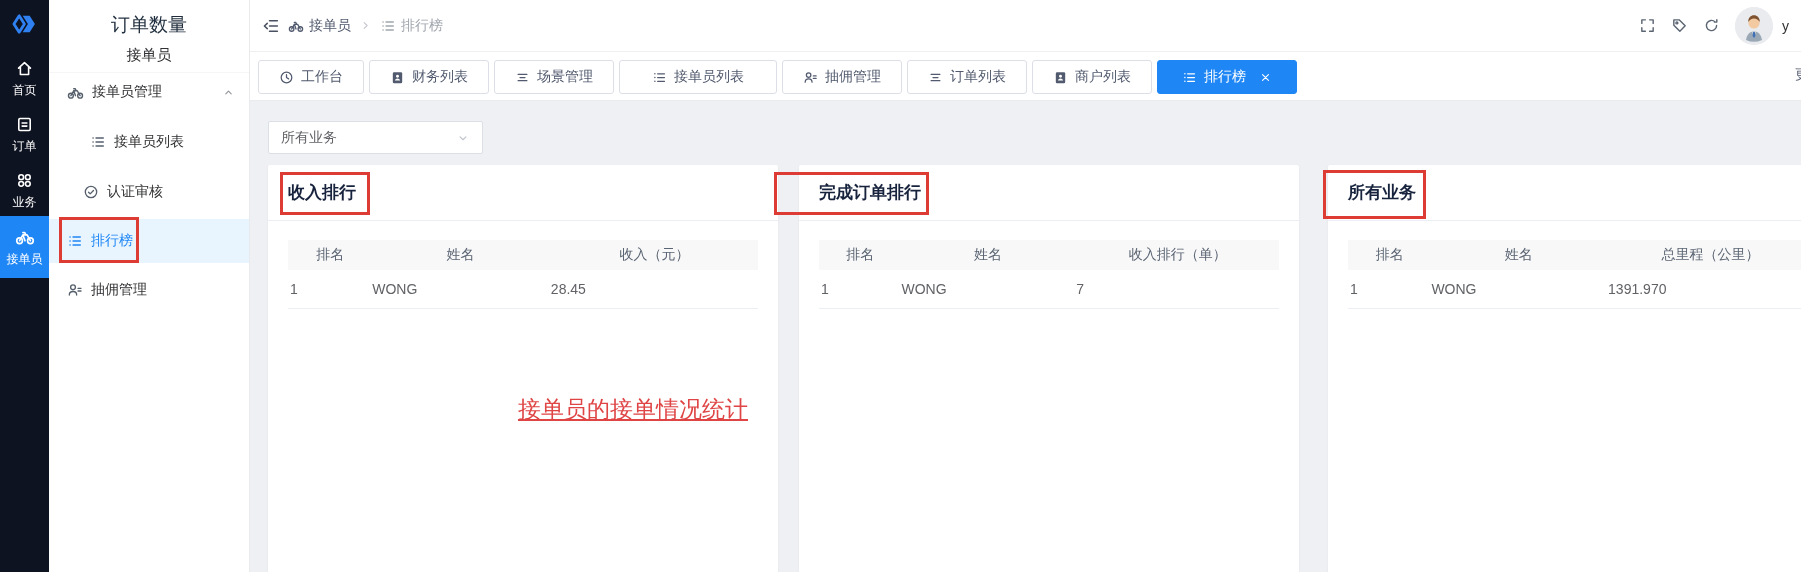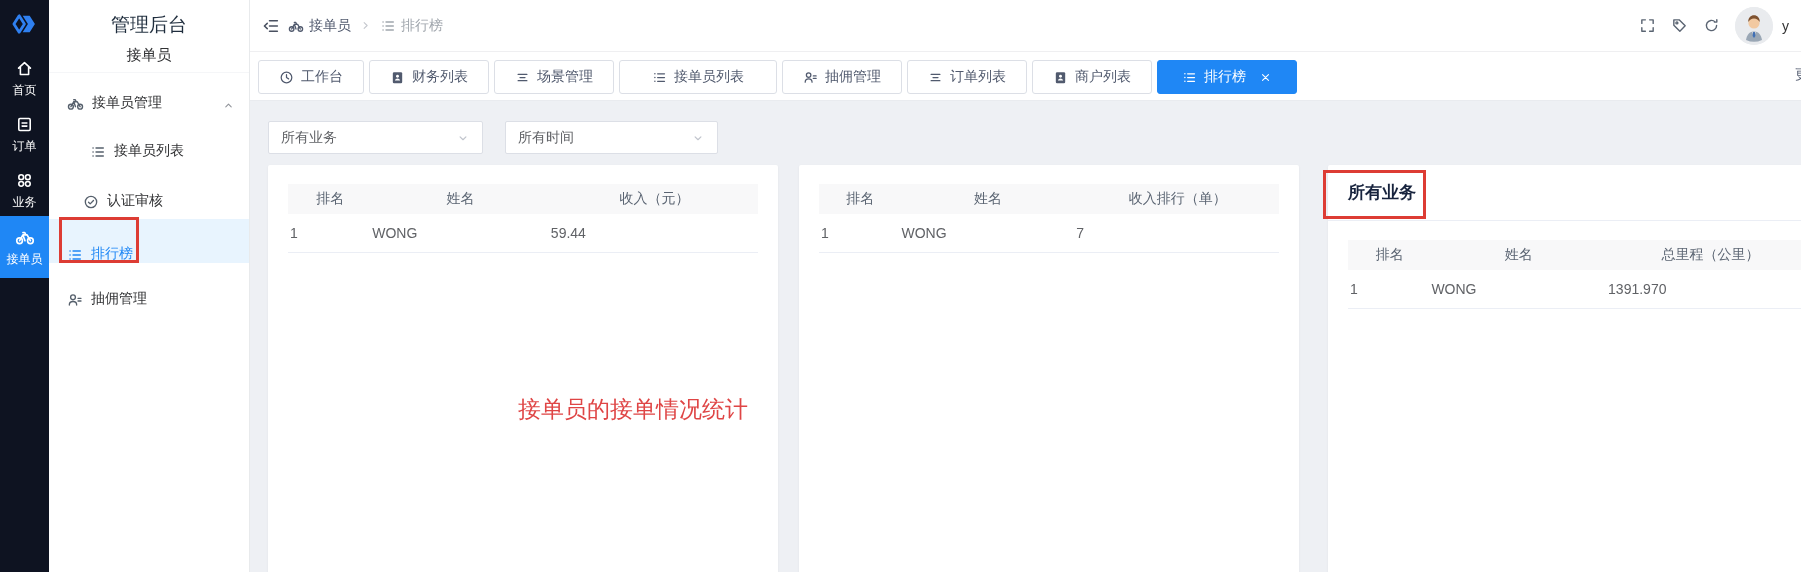--- a/index.html
+++ b/index.html
@@ -15,21 +15,21 @@
   .rail-item .lbl { font-size:12px; margin-top:4px; white-space:nowrap; }
   .ri-1 { top:56px; height:46px; }
   .ri-2 { top:112px; height:46px; }
   .ri-3 { top:168px; height:46px; }
   .ri-4 { top:216px; height:62px; background:#1f87f5; }
 
   
   .sidebar { position:absolute; left:49px; top:0; width:201px; height:572px; background:#ffffff; border-right:1px solid #e8eaec; z-index:4; }
   .sb-title { padding-top:14px; text-align:center; font-size:19px; color:#1f2d3d; line-height:22px; }
   .sb-sub { margin-top:10px; text-align:center; font-size:15px; color:#303133; line-height:18px; padding-bottom:8px; border-bottom:1px solid #f5f6f8; }
-  .mi { position:absolute; left:0; width:100%; display:flex; align-items:flex-end; gap:8px; font-size:14px; color:#303133; cursor:pointer; padding-left:18px; }
+  .mi { position:absolute; left:0; width:100%; display:flex; align-items:center; gap:8px; font-size:14px; color:#303133; cursor:pointer; padding-left:18px; }
   .mi .ic { color:#56606c; }
   .mi-parent { top:72px; height:40px; }
   .mi-parent .caret { margin-left:auto; margin-right:14px; color:#909399; }
   .mi-child { padding-left:41px; }
   .mi-list { top:124px; height:36px; }
   .mi-audit { top:174px; height:36px;padding-left:34px; }
   .mi-rank { top:219px; height:44px; background:#e8f4fe; color:#1f87f5; }
   .mi-rank .ic { color:#1f87f5; }
   .mi-commission { top:272px; height:36px; }
   .redbox-rank { position:absolute; left:10px; top:-2px; width:80px; height:46px; border:3px solid #dd3c34; pointer-events:none; }
@@ -69,21 +69,21 @@
   .p-head { height:56px; border-bottom:1px solid #ebeef5; display:flex; align-items:center; padding:0 20px; }
   .p-title { position:relative; font-size:17px; font-weight:bold; color:#17233d; line-height:20px; }
   .tbox { position:absolute; border:3px solid #dd3c34; pointer-events:none; }
   .tbox1 { left:-8px; right:-14px; top:-11px; bottom:-12px; }
   .tbox2 { left:-45px; right:-8px; top:-11px; bottom:-12px; }
   .tbox3 { left:-25px; right:-10px; top:-13px; bottom:-16px; }
   .p-body { padding:19px 20px 0 20px; }
   table.rank { width:100%; border-collapse:collapse; table-layout:fixed; }
   table.rank th { background:#f8f8f9; color:#5a6472; font-weight:normal; font-size:14px; text-align:center; height:30px; padding:0 0 0 2px; }
   table.rank td { color:#606266; font-size:14px; height:38px; padding:0 0 0 2px; border-bottom:1px solid #ebeef5; }
-  .annotation { position:absolute; left:268px; top:293px; font-size:23px; color:#df4545; z-index:6; white-space:nowrap; }
+  .annotation { position:absolute; left:268px; top:293px; font-size:23px; color:#df4545; z-index:6; white-space:nowrap;text-decoration:underline; }
 </style>
 </head>
 <body>
 
 <svg width="0" height="0" style="position:absolute">
   <defs>
     <symbol id="i-logo" viewBox="0 0 24 24">
       <path d="M7 5 L2.5 12 L7 19 L11.5 12 Z" fill="none" stroke="currentColor" stroke-width="2.4"></path>
       <path d="M10 5 l6 0 4.5 7 -4.5 7 -6 0 4.5-7 Z" fill="currentColor" stroke="none"></path>
     </symbol>
@@ -191,21 +191,21 @@
   </div>
   <div class="rail-item ri-4">
     <svg class="ic" width="20" height="20">
         <use href="#i-bike"></use>
       </svg>
     <span class="lbl">接单员</span>
   </div>
 </nav>
 
 <aside class="sidebar">
-  <div class="sb-title">管理后台</div>
+  <div class="sb-title">订单数量</div>
   <div class="sb-sub">接单员</div>
 
   <div class="mi mi-parent">
     <svg class="ic" width="17" height="17">
         <use href="#i-bike"></use>
       </svg>
     <span>接单员管理</span>
     <svg class="ic caret" width="13" height="13">
         <use href="#i-chevup"></use>
       </svg>
@@ -333,57 +333,63 @@
   </div>
 
   <div class="content">
     <div class="filters">
       <div class="selectbox">
         <span>所有业务</span>
         <svg class="ic" width="14" height="14">
             <use href="#i-chevdown"></use>
           </svg>
       </div>
-      <div class="selectbox" style="width:213px">
-        <span>所有时间</span>
-        <svg class="ic" width="14" height="14">
-            <use href="#i-chevdown"></use>
-          </svg>
-      </div>
     </div>
 
     <div class="panels">
 
       <section class="panel p1">
+        <div class="p-head">
+          <span class="p-title">
+            <span>收入排行</span>
+            <span class="tbox tbox1"></span>
+          </span>
+        </div>
         <div class="p-body">
           <table class="rank">
             <colgroup>
                 <col style="width:17.5%">
                 <col style="width:38%">
                 <col style="width:44.5%">
               </colgroup>
             <thead>
                 <tr>
               <th>排名</th>
               <th>姓名</th>
               <th>收入（元）</th>
             </tr>
               </thead>
             <tbody>
                 <tr>
               <td>1</td>
               <td>WONG</td>
-              <td>59.44</td>
+              <td>28.45</td>
             </tr>
               </tbody>
           </table>
         </div>
       </section>
 
       <section class="panel p2">
+        <div class="p-head">
+          <span class="p-title">
+            <span>完成订单排行</span>
+            <span class="tbox tbox2"></span>
+          </span>
+        </div>
         <div class="p-body">
           <table class="rank">
             <colgroup>
                 <col style="width:17.5%">
                 <col style="width:38%">
                 <col style="width:44.5%">
               </colgroup>
             <thead>
                 <tr>
               <th>排名</th>

